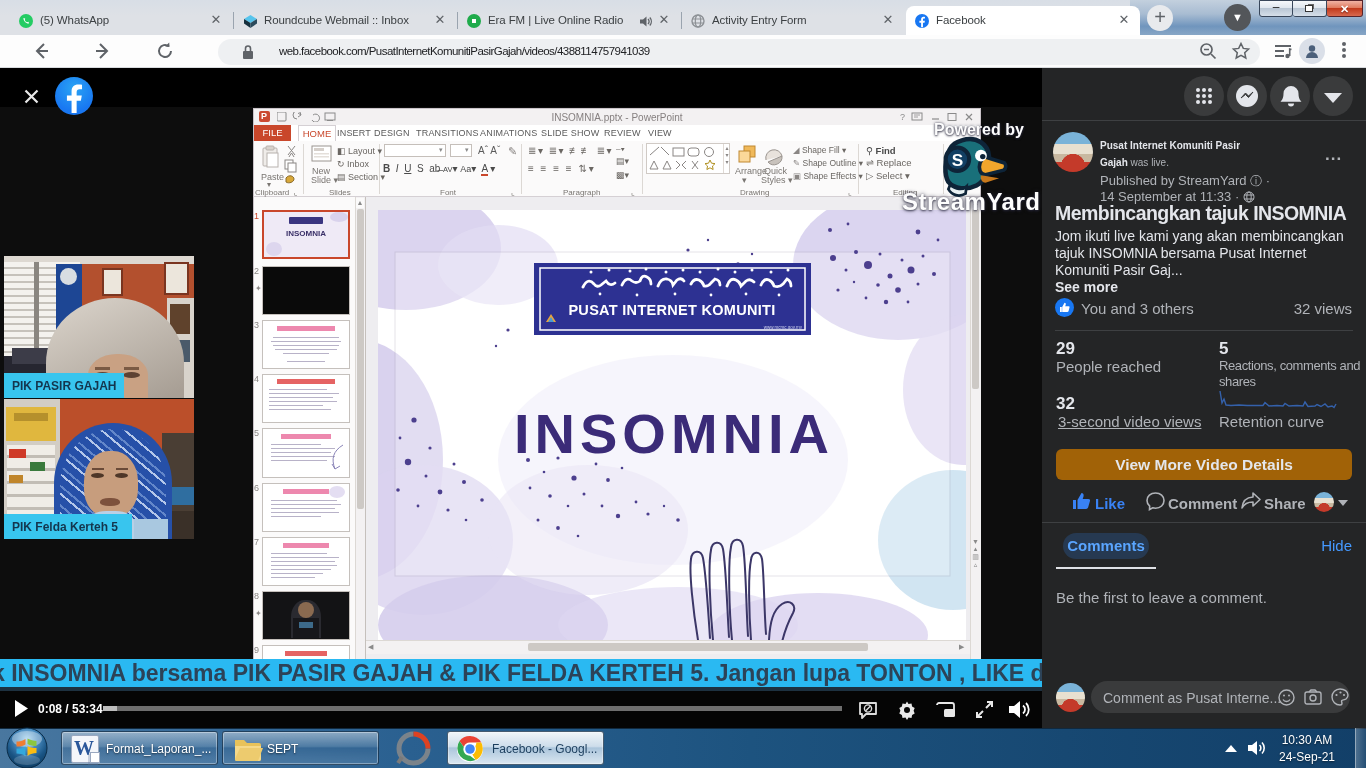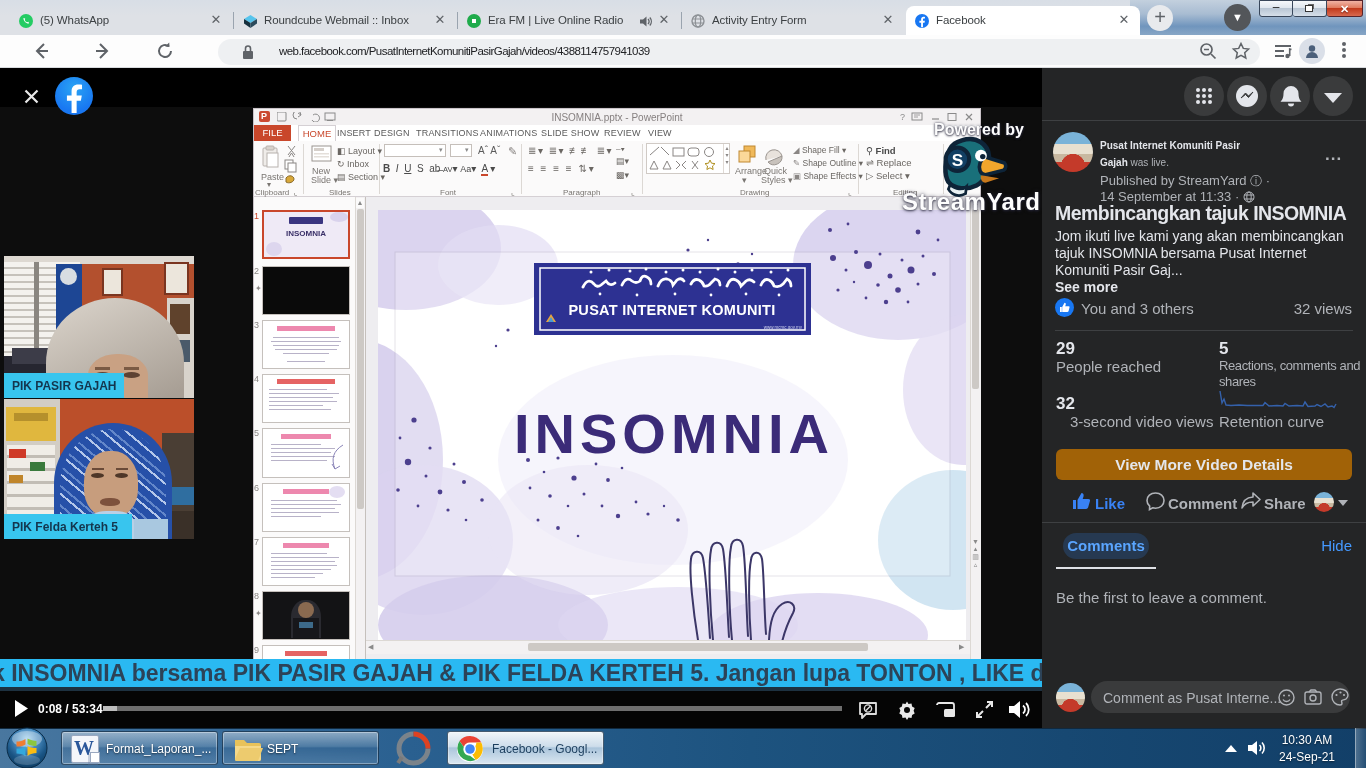--- a/index.html
+++ b/index.html
@@ -655,21 +655,21 @@
       </div>
       <div class="abs" style="left:39px; top:232px; font-size:15px; color:#b0b3b8;">You and 3 others</div>
       <div class="abs" style="right:14px; top:232px; font-size:15px; color:#b0b3b8;">32 views</div>
       <div class="abs" style="left:13px; top:262px; width:298px; height:1px; background:#3e4042;"></div>
 
       <div class="abs" style="left:14px; top:271px; font-size:17px; font-weight:bold; color:#e4e6eb;">29</div>
       <div class="abs" style="left:14px; top:290px; font-size:15px; color:#b0b3b8;">People reached</div>
       <div class="abs" style="left:177px; top:271px; font-size:17px; font-weight:bold; color:#e4e6eb;">5</div>
       <div class="abs" style="left:177px; top:290px; font-size:13px; color:#b0b3b8; line-height:16px; white-space:nowrap; letter-spacing:-0.4px;">Reactions, comments and<br>shares</div>
       <div class="abs" style="left:14px; top:326px; font-size:17px; font-weight:bold; color:#e4e6eb;">32</div>
-      <div class="abs" style="left:28px; top:345px; font-size:15px; color:#b0b3b8;">3-second video views</div>
+      <div class="abs" style="left:16px; top:345px; font-size:15px; color:#b0b3b8;text-decoration:underline;">3-second video views</div>
       <svg class="abs" style="left:177px; top:321px;" width="118" height="22" viewBox="0 0 118 22">
         <path d="M1 2 L3 14 L5 10 L7 16 L12 16.5 L20 16 L28 16.5 L36 16.5 L44 16.5 L46 13.5 L50 17 L58 16.5 L64 17 L66 14.5 L70 17 L78 16.5 L84 17 L86 13 L89 17.5 L96 17 L98 15.5 L102 17.5 L106 15 L109 18 L113 17 L115 18.5 L117 15" stroke="#3461ab" stroke-width="1.4" fill="none"></path>
       </svg>
       <div class="abs" style="left:177px; top:345px; font-size:15px; color:#b0b3b8;">Retention curve</div>
 
       <div class="abs" style="left:14px; top:381px; width:296px; height:31px; background:#a16207; border-radius:6px; text-align:center; line-height:31px; font-size:15.5px; font-weight:bold; color:#e4e6eb;">View More Video Details</div>
 
       <svg class="abs" style="left:30px; top:424px;" width="19" height="19" viewBox="0 0 19 19">
           <path d="M1 8 h3 v9 H1 Z M5.5 17 V8 L9.5 1 c1.6 0 2.6 1.4 2 3.4 L10.7 7 h5.6 a1.7 1.7 0 0 1 1.6 2.2 l-1.8 6.4 a2.2 2.2 0 0 1 -2.2 1.4 Z" fill="#3982f4"></path>
         </svg>

